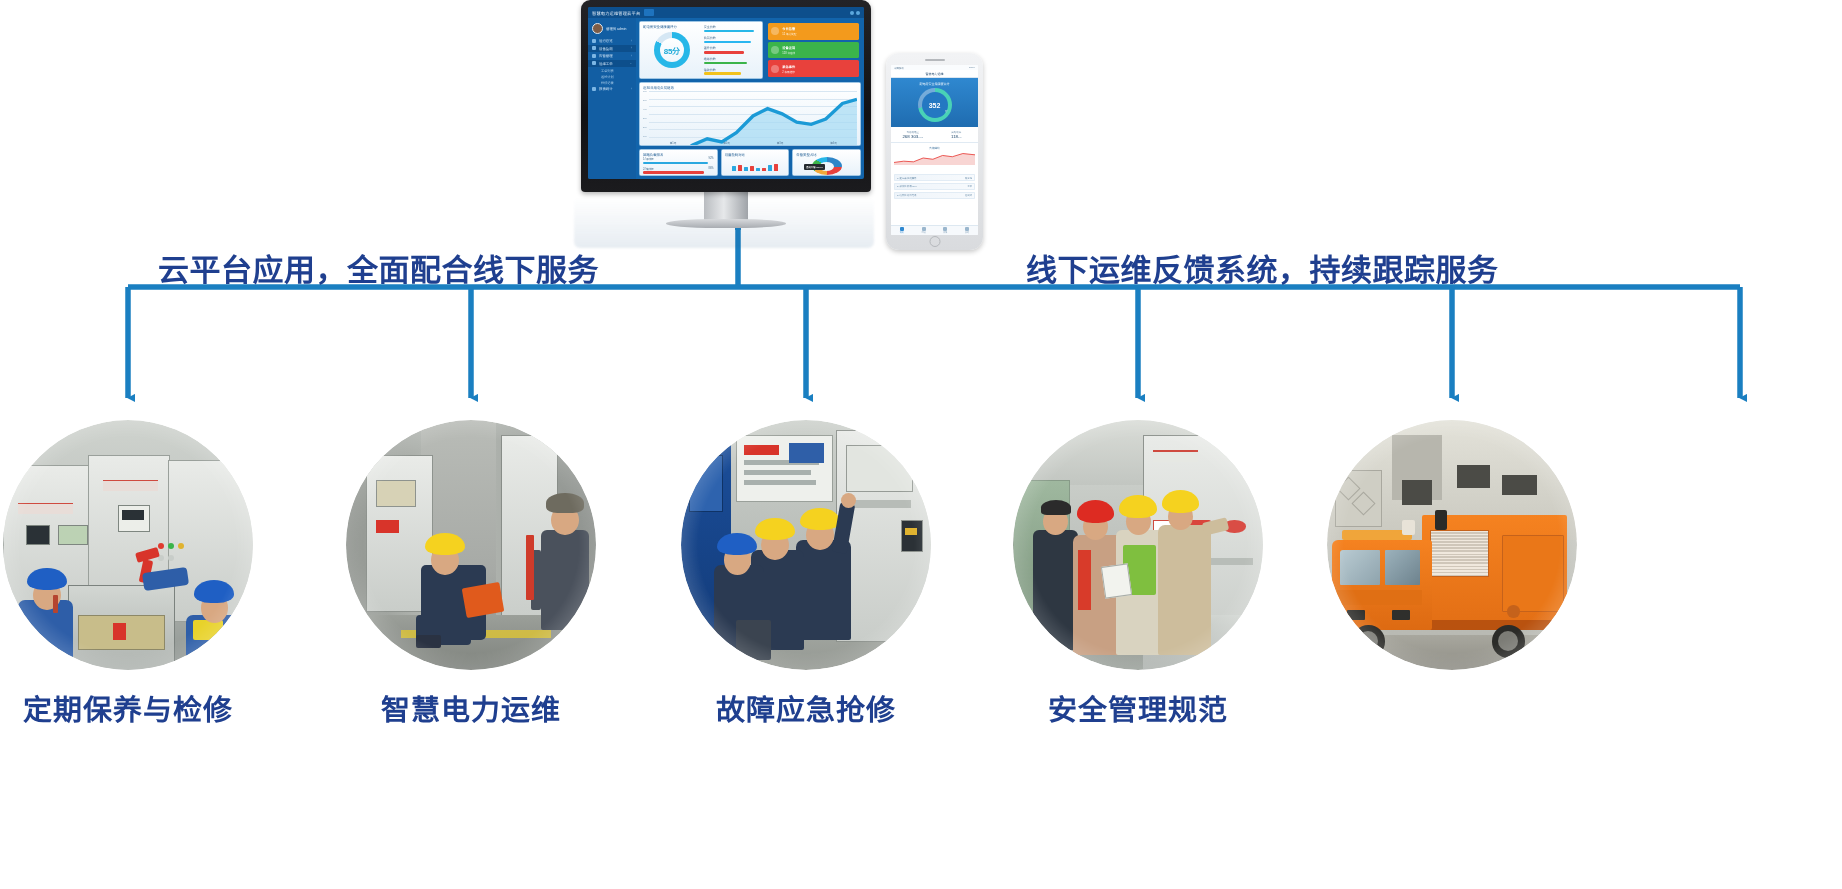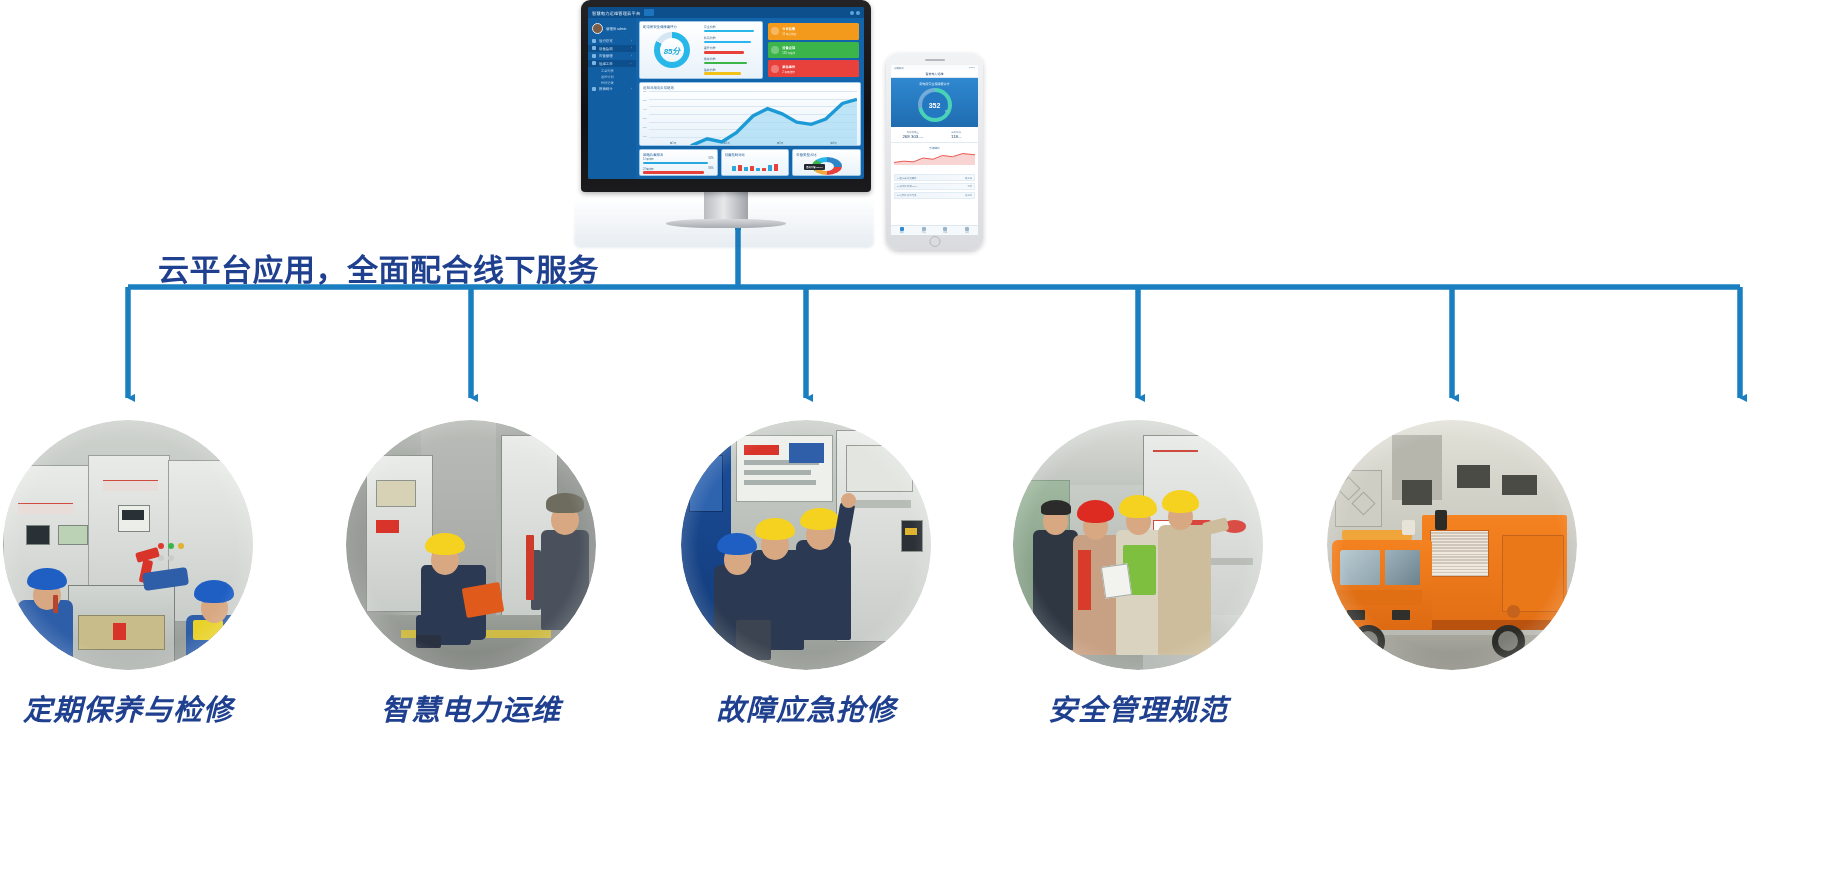--- a/index.html
+++ b/index.html
@@ -59,21 +59,21 @@
 
   .mon-main{flex:1;padding:3px;display:flex;flex-direction:column;gap:3px;min-width:0;}
   .card{background:linear-gradient(180deg,#ffffff 0%,#e8f2fa 100%);
         border:.7px solid #9fc6e4;border-radius:1.5px;position:relative;overflow:hidden;}
   .card-t{font-size:3.4px;color:#1d5b92;padding:2px 3px 0 3px;white-space:nowrap;}
 
   .row-top{display:flex;gap:3px;height:58px;}
   .c-gauge{flex:1.35;display:flex;}
   .gauge-wrap{flex:0 0 52%;display:flex;align-items:center;justify-content:center;}
   .gauge{position:relative;width:36px;height:36px;border-radius:50%;
-    background:conic-gradient(#27b7e8 0deg 300deg,#d5e7f4 300deg 360deg);font-style:italic;}
+    background:conic-gradient(#27b7e8 0deg 300deg,#d5e7f4 300deg 360deg);}
   .gauge::after{content:"";position:absolute;inset:6px;border-radius:50%;
     background:linear-gradient(180deg,#ffffff,#eef6fc);}
   .gauge-val{position:absolute;inset:0;display:flex;align-items:center;justify-content:center;
     font-size:8px;font-weight:bold;color:#1aa9d8;z-index:2;letter-spacing:-.3px;}
   .glegend{flex:1;display:flex;flex-direction:column;justify-content:center;gap:3.4px;padding-right:4px;}
   .glrow{display:flex;flex-direction:column;gap:.8px;}
   .gll{font-size:3px;color:#41688a;white-space:nowrap;}
   .glbar{height:2.4px;border-radius:1.2px;}
 
   .c-alerts{flex:1;display:flex;flex-direction:column;gap:2px;padding:2px;box-sizing:border-box;
@@ -175,21 +175,21 @@
   
   .item{position:absolute;width:250px;}
   .photo{
     position:relative;width:250px;height:250px;border-radius:50%;overflow:hidden;
     -webkit-mask-image:radial-gradient(circle at 50% 50%, #000 61%, rgba(0,0,0,.85) 72%, rgba(0,0,0,0) 88%);
             mask-image:radial-gradient(circle at 50% 50%, #000 61%, rgba(0,0,0,.85) 72%, rgba(0,0,0,0) 88%);
   }
   .photo .scene{position:absolute;inset:0;}
   .caption{
     margin-top:16px;text-align:center;font-size:29px;font-weight:bold;
-    color:#1f3f8f;letter-spacing:1px;white-space:nowrap;font-style:italic;
+    color:#1f3f8f;letter-spacing:1px;white-space:nowrap;
   }
 
   
   .px{position:absolute;}
   .cab{background:linear-gradient(180deg,#e9ebe8,#c9cdc9);}
   .cabd{background:linear-gradient(180deg,#d2d6d2,#aeb3af);}
   .helmetB{background:#1f5fc4;border-radius:50% 50% 42% 42%/62% 62% 38% 38%;}
   .helmetY{background:#f5d21f;border-radius:50% 50% 42% 42%/62% 62% 38% 38%;}
   .helmetR{background:#dd2b22;border-radius:50% 50% 42% 42%/62% 62% 38% 38%;}
   .bodyBlue{background:#2e5ea8;border-radius:7px 7px 2px 2px;}
@@ -492,20 +492,21 @@
               <i></i>
               <span>我的</span>
             </div>
           </div>
         </div>
       </div>
     </div>
   </div>
 
   <div class="headline" id="headline-left">云平台应用，全面配合线下服务</div>
+  <div class="headline" id="headline-right">线下运维反馈系统，持续跟踪服务</div>
 
   <div class="item" style="left:3px;top:420px;">
     <div class="photo">
       <div class="scene" style="background:linear-gradient(180deg,#cfd3ce 0%,#b9beba 55%,#8e9490 100%);">
 
         <div class="px cab" style="left:0;top:18%;width:34%;height:62%;border:1px solid #9aa09b;"></div>
         <div class="px cab" style="left:34%;top:14%;width:32%;height:66%;border:1px solid #9aa09b;"></div>
         <div class="px cab" style="left:66%;top:16%;width:34%;height:64%;border:1px solid #9aa09b;"></div>
 
         <div class="px" style="left:6%;top:33%;width:22%;height:4%;background:#e8ddd8;border-top:1.5px solid #cf4a3f;"></div>

